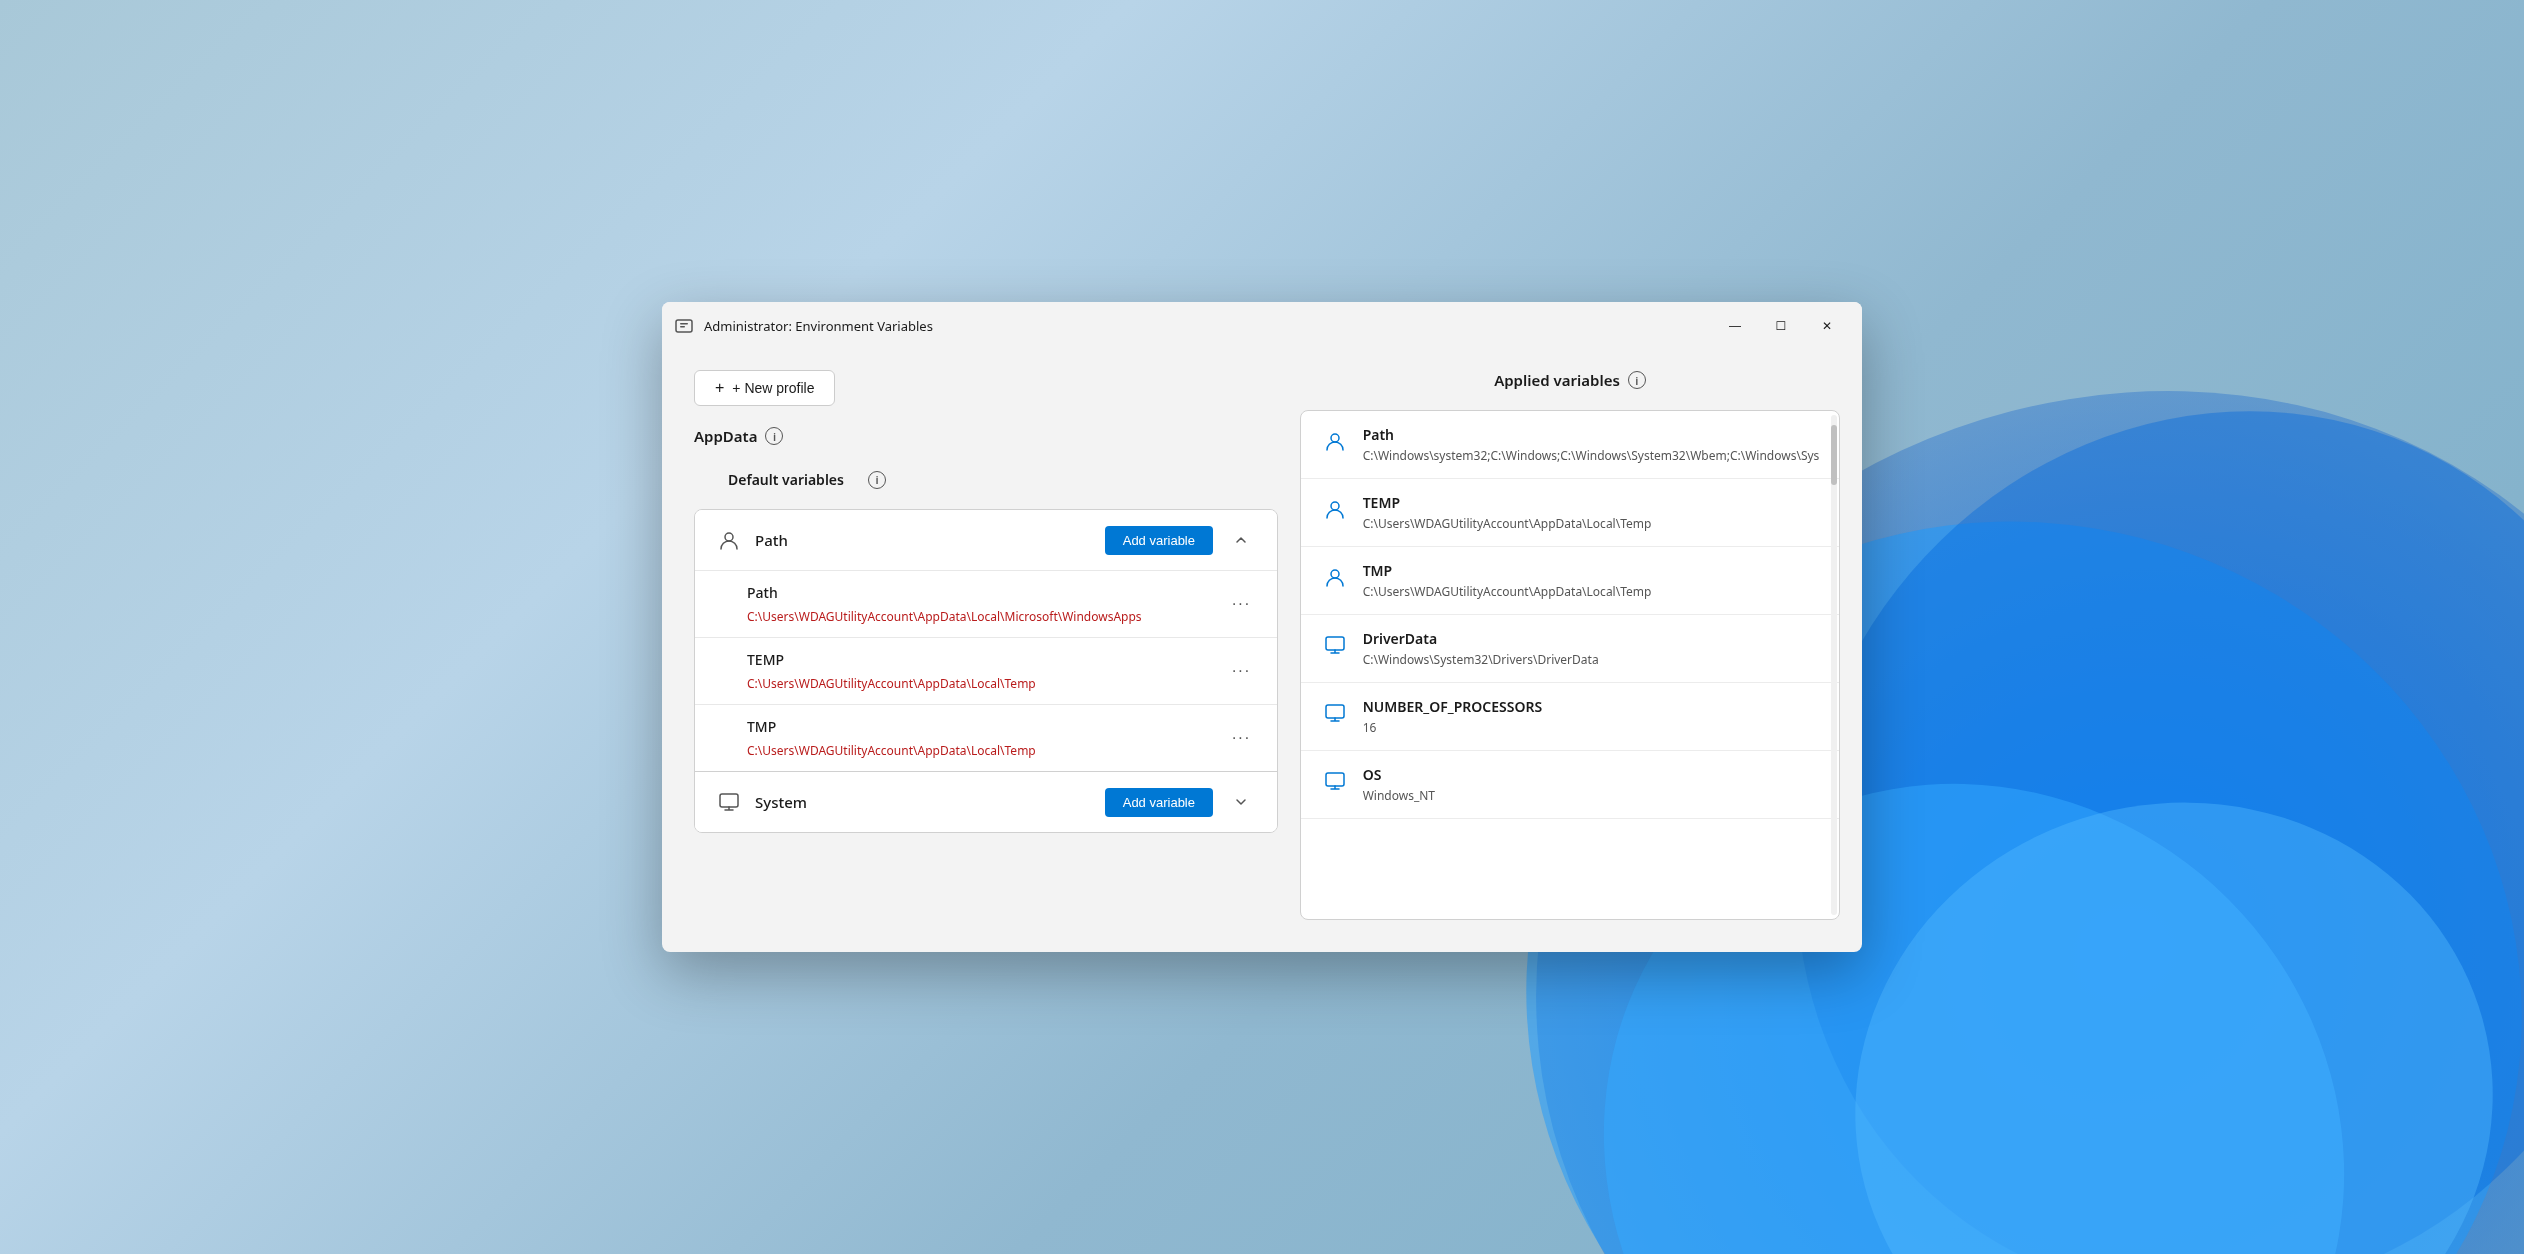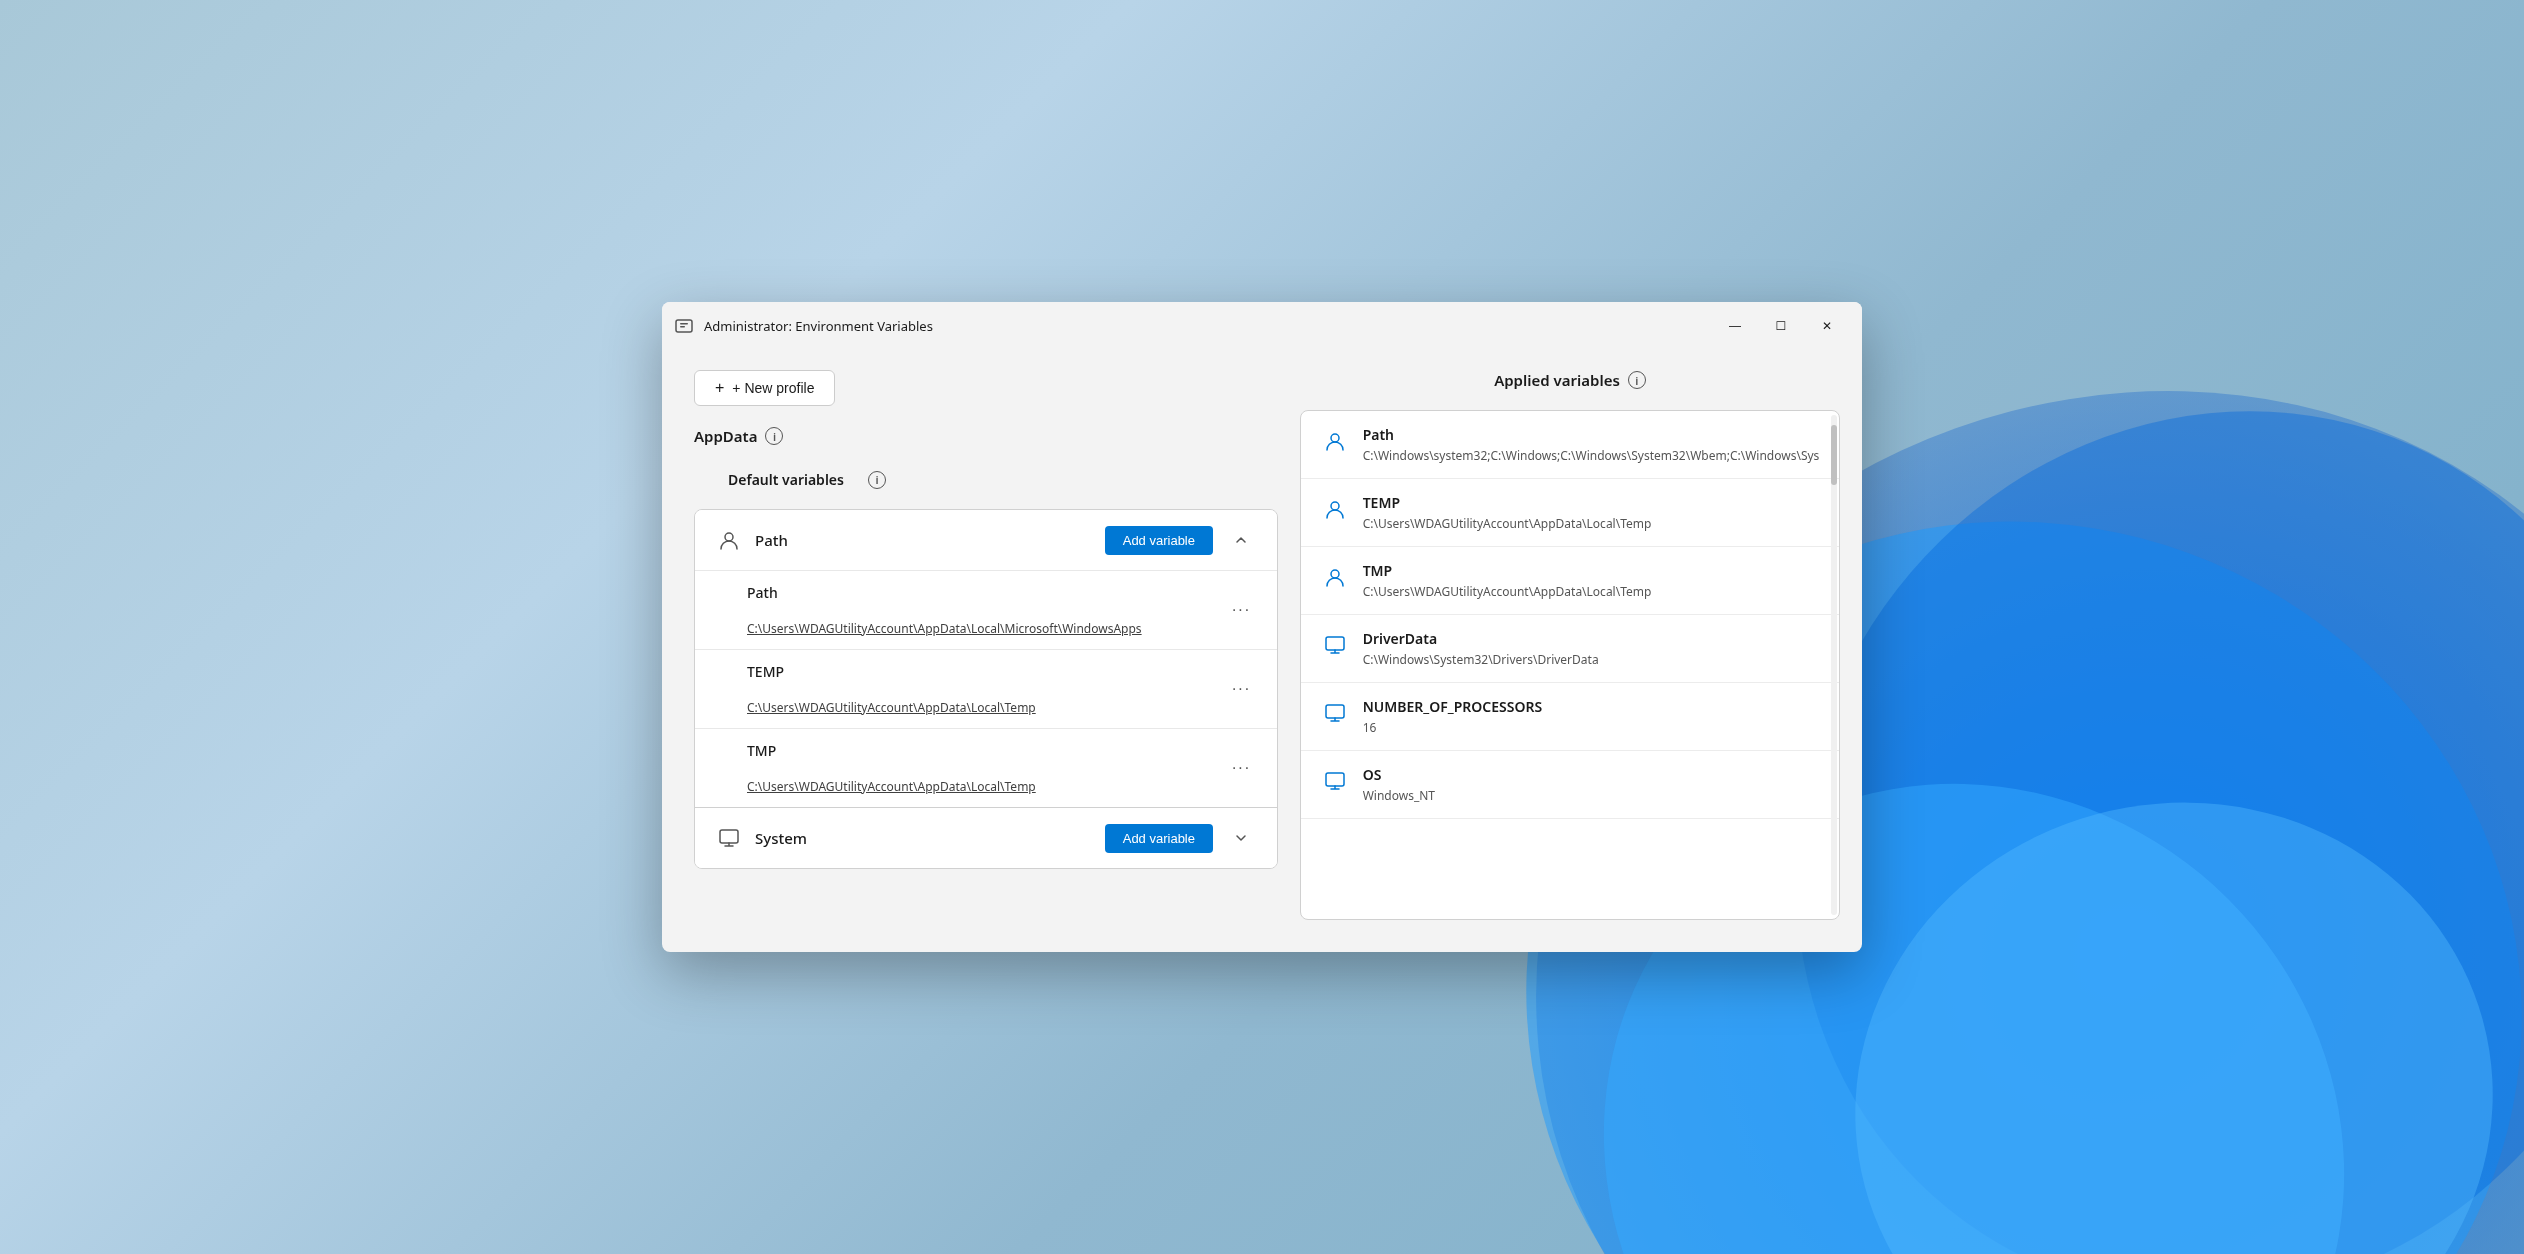--- a/index.html
+++ b/index.html
@@ -221,27 +221,26 @@
     }
 
     .variable-name {
       font-size: 14px;
       font-weight: 500;
       color: #1a1a1a;
     }
 
     .variable-value {
       font-size: 12px;
-      color: #404040;
-      margin-top: 18px;
+      color: #b91c1c;
+      margin-top: 6px;
       white-space: nowrap;
       overflow: hidden;
       text-overflow: ellipsis;
       max-width: 520px;
-      text-decoration: underline;
     }
 
     .more-btn {
       width: 32px;
       height: 32px;
       display: flex;
       align-items: center;
       justify-content: center;
       background: transparent;
       border: none;

